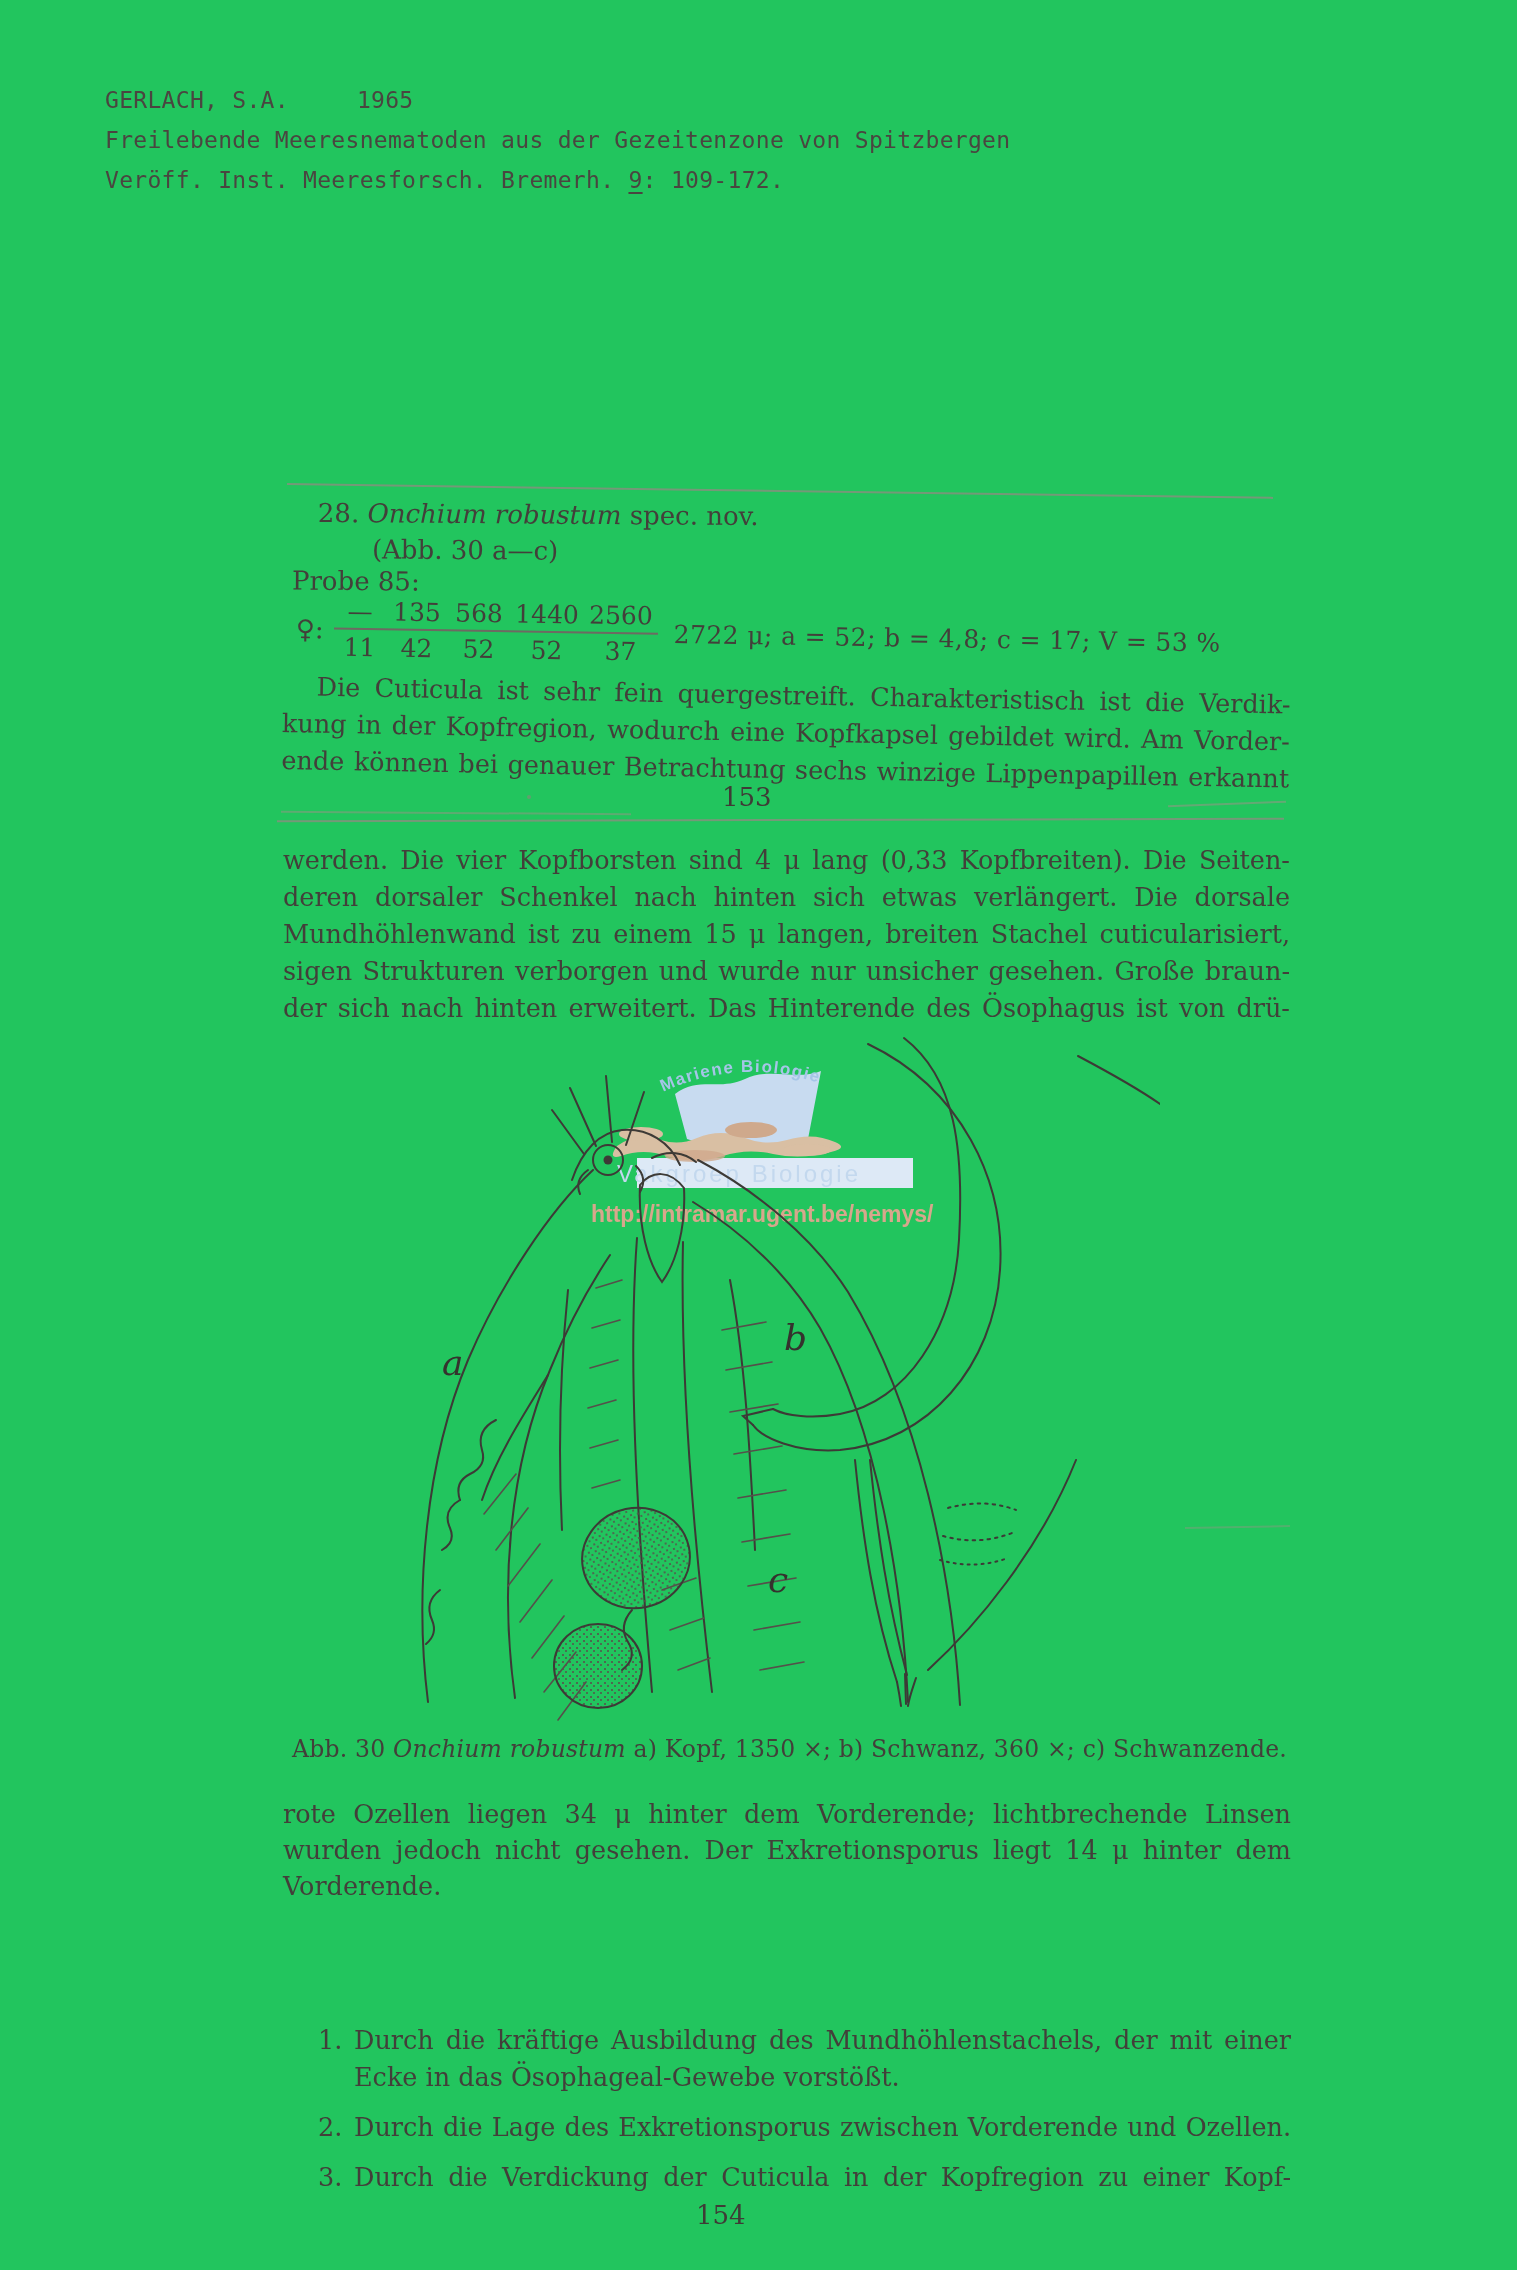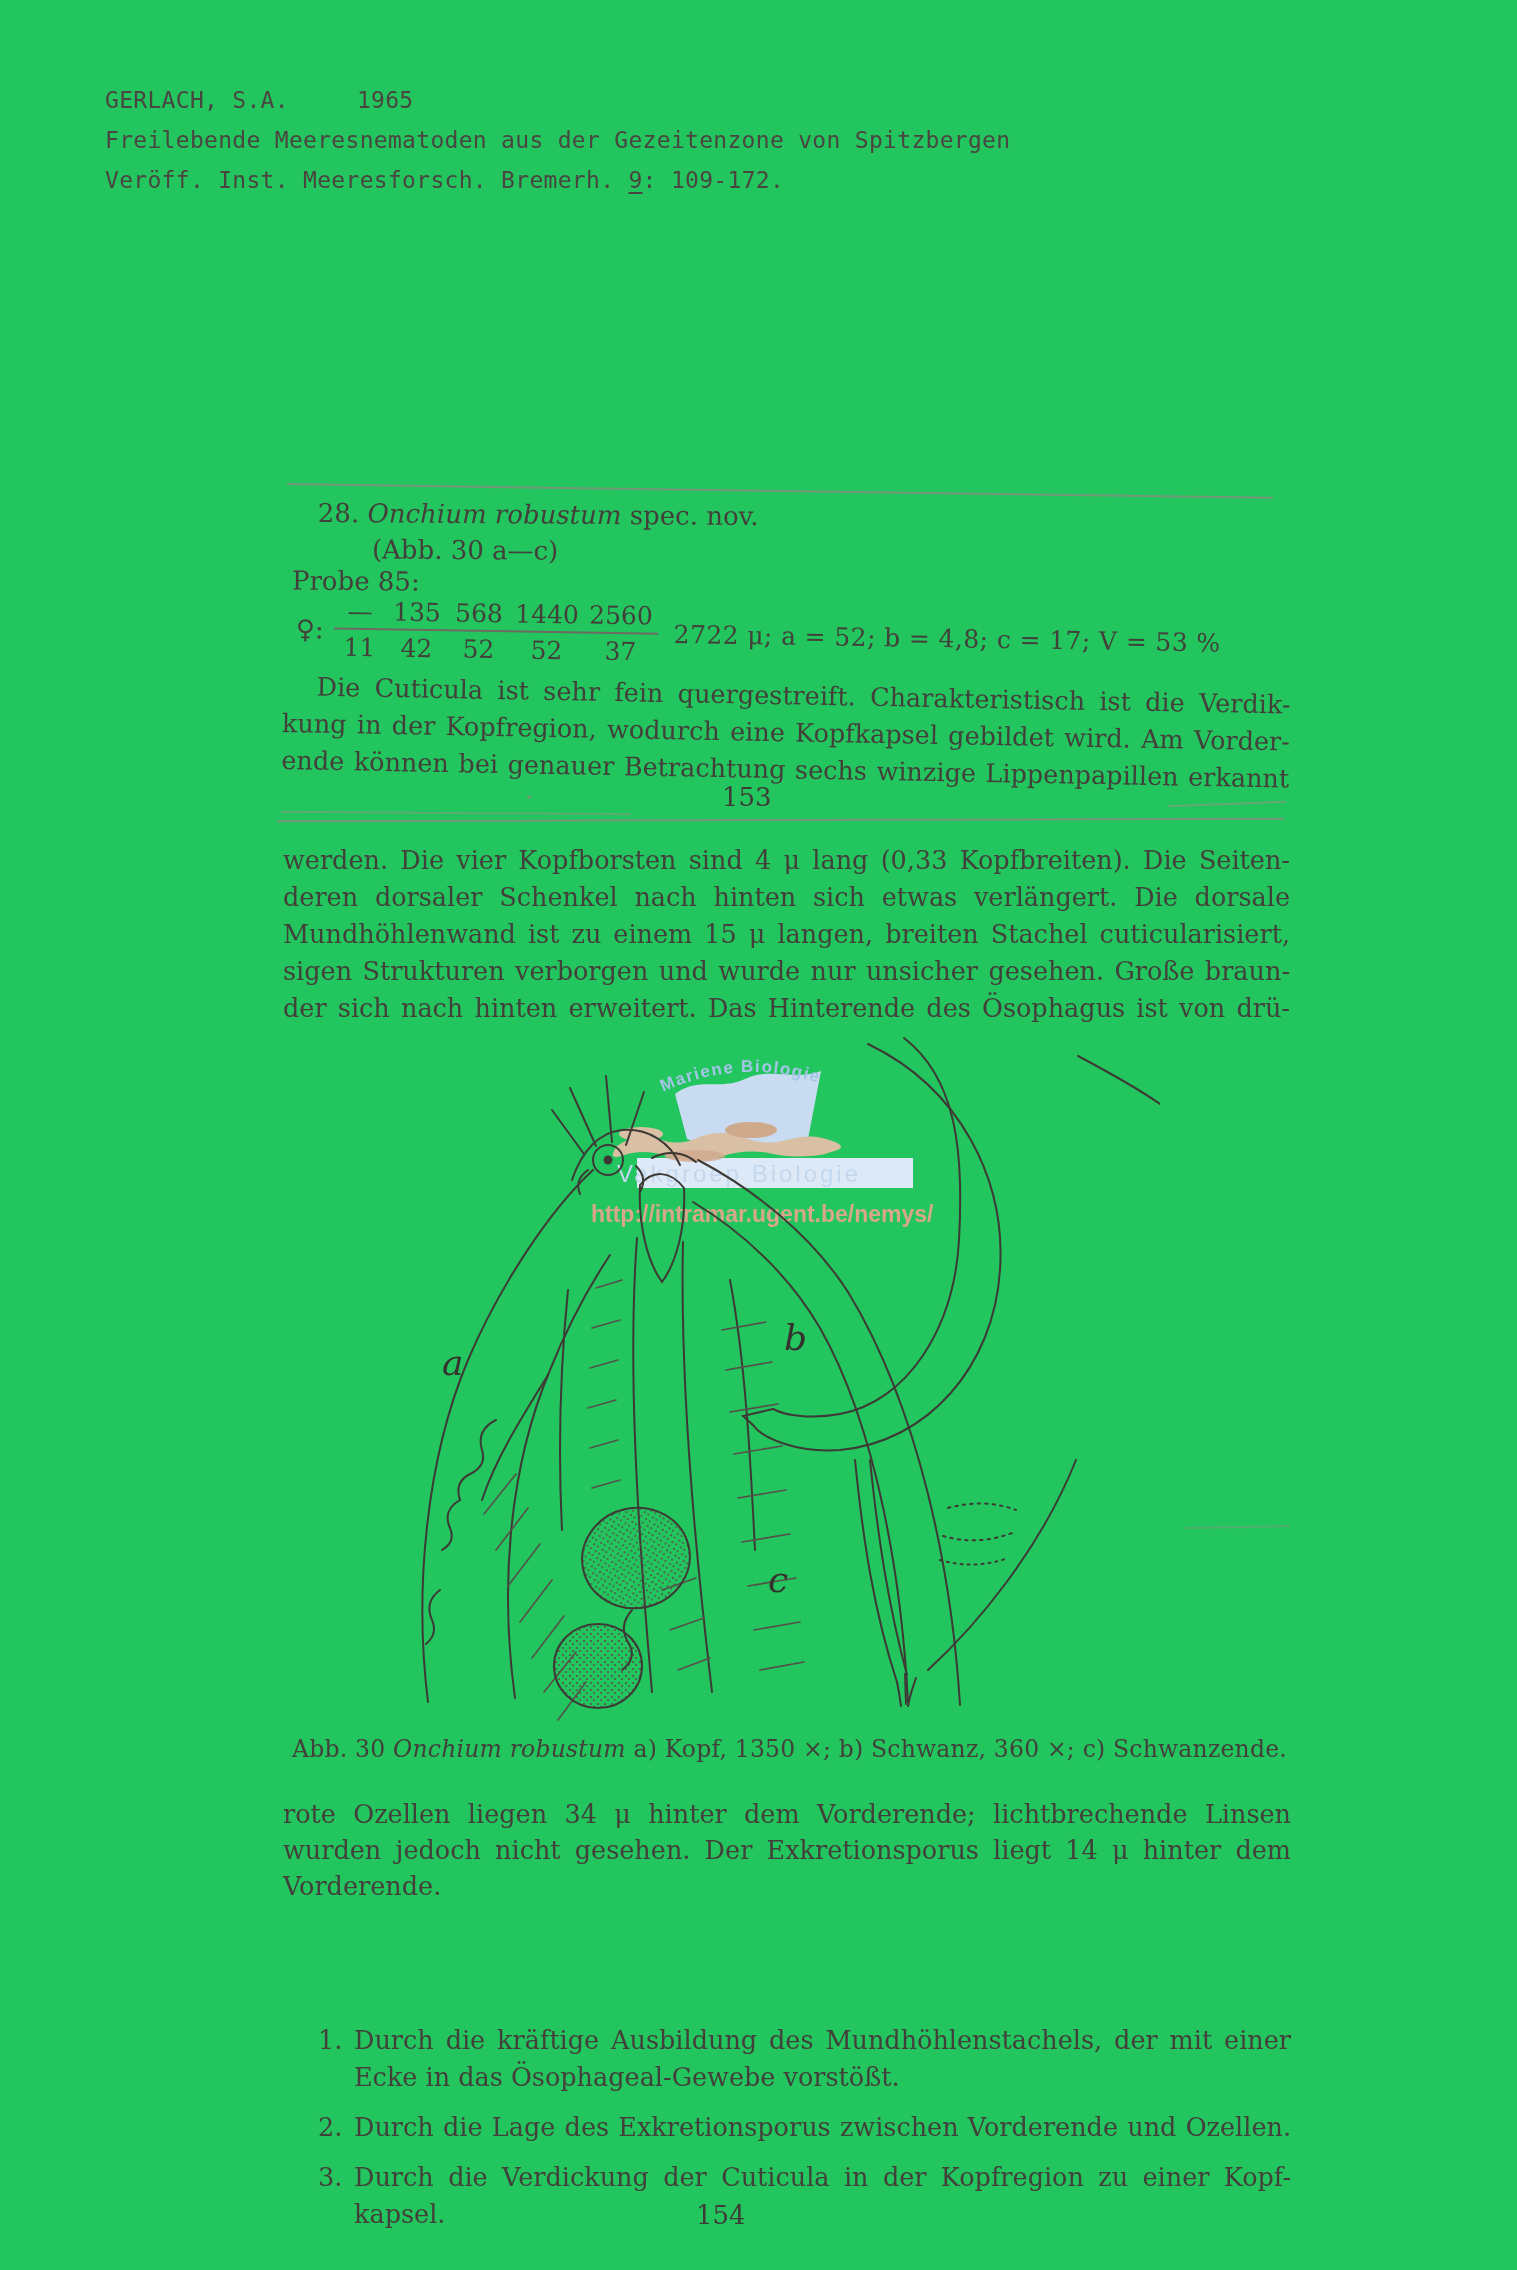--- a/index.html
+++ b/index.html
@@ -216,20 +216,19 @@
     <div class="list-item">
       <div class="li-num">2.</div>
       <div class="li-body">
         <div class="jline">Durch die Lage des Exkretionsporus zwischen Vorderende und Ozellen.</div>
       </div>
     </div>
     <div class="list-item">
       <div class="li-num">3.</div>
       <div class="li-body">
         <div class="jline">Durch die Verdickung der Cuticula in der Kopfregion zu einer Kopf-</div>
-        <div class="lline">kapsel.</div>
       </div>
     </div>
   </div>
 
   <div class="pageno" style="left:696px;top:2200px;">154</div>
 
 </div>
 
 </body></html>

